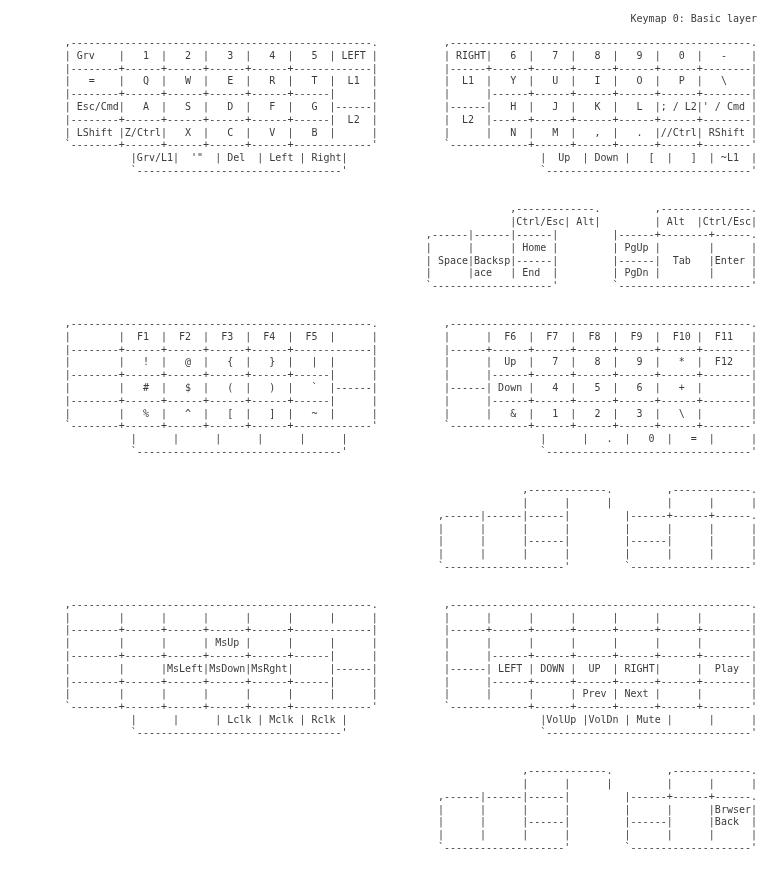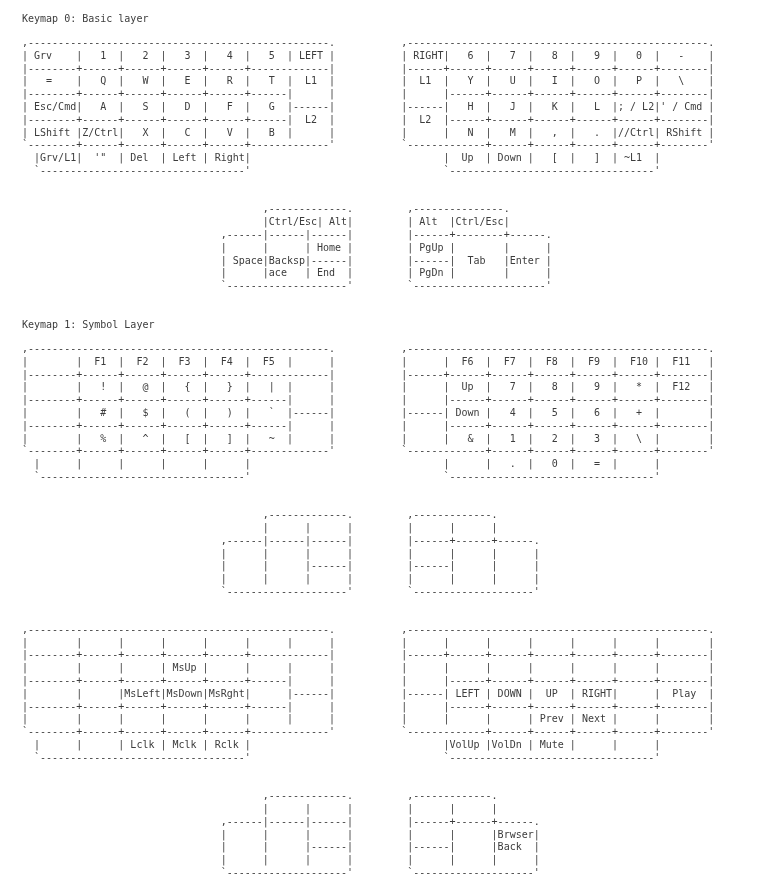--- a/index.html
+++ b/index.html
@@ -2,21 +2,21 @@
 <html><head>
 <meta charset="utf-8">
 <style>
   html, body { margin: 0; padding: 0; }
   body {
     background: #ffffff;
     color: #3c3c3c;
     font-family: "DejaVu Sans Mono", monospace;
     padding: 12px 8px 24px 22px;
   }
-  .keymap-section { margin: 0 0 25px 0; }
+  .keymap-section { margin: 0 0 25px 0; text-align: right; }
   .keymap-title {
     font-family: "DejaVu Sans Mono", monospace;
     font-size: 10px;
     line-height: 13px;
     font-weight: normal;
     white-space: pre;
     margin: 0 0 12px 0;
   }
   .keymap-art {
     font-family: "DejaVu Sans Mono", monospace;
@@ -49,21 +49,20 @@
                                         ,-------------.         ,---------------.
                                         |Ctrl/Esc| Alt|         | Alt  |Ctrl/Esc|
                                  ,------|------|------|         |------+--------+------.
                                  |      |      | Home |         | PgUp |        |      |
                                  | Space|Backsp|------|         |------|  Tab   |Enter |
                                  |      |ace   | End  |         | PgDn |        |      |
                                  `--------------------'         `----------------------'</pre>
   </section>
 
   <section class="keymap-section">
-    <h2 class="keymap-title">Keymap 1: Symbol Layer</h2>
     <pre class="keymap-art">,--------------------------------------------------.           ,--------------------------------------------------.
 |        |  F1  |  F2  |  F3  |  F4  |  F5  |      |           |      |  F6  |  F7  |  F8  |  F9  |  F10 |  F11   |
 |--------+------+------+------+------+-------------|           |------+------+------+------+------+------+--------|
 |        |   !  |   @  |   {  |   }  |   |  |      |           |      |  Up  |   7  |   8  |   9  |   *  |  F12   |
 |--------+------+------+------+------+------|      |           |      |------+------+------+------+------+--------|
 |        |   #  |   $  |   (  |   )  |   `  |------|           |------| Down |   4  |   5  |   6  |   +  |        |
 |--------+------+------+------+------+------|      |           |      |------+------+------+------+------+--------|
 |        |   %  |   ^  |   [  |   ]  |   ~  |      |           |      |   &amp;  |   1  |   2  |   3  |   \  |        |
 `--------+------+------+------+------+-------------'           `-------------+------+------+------+------+--------'
   |      |      |      |      |      |                                |      |   .  |   0  |   =  |      |

